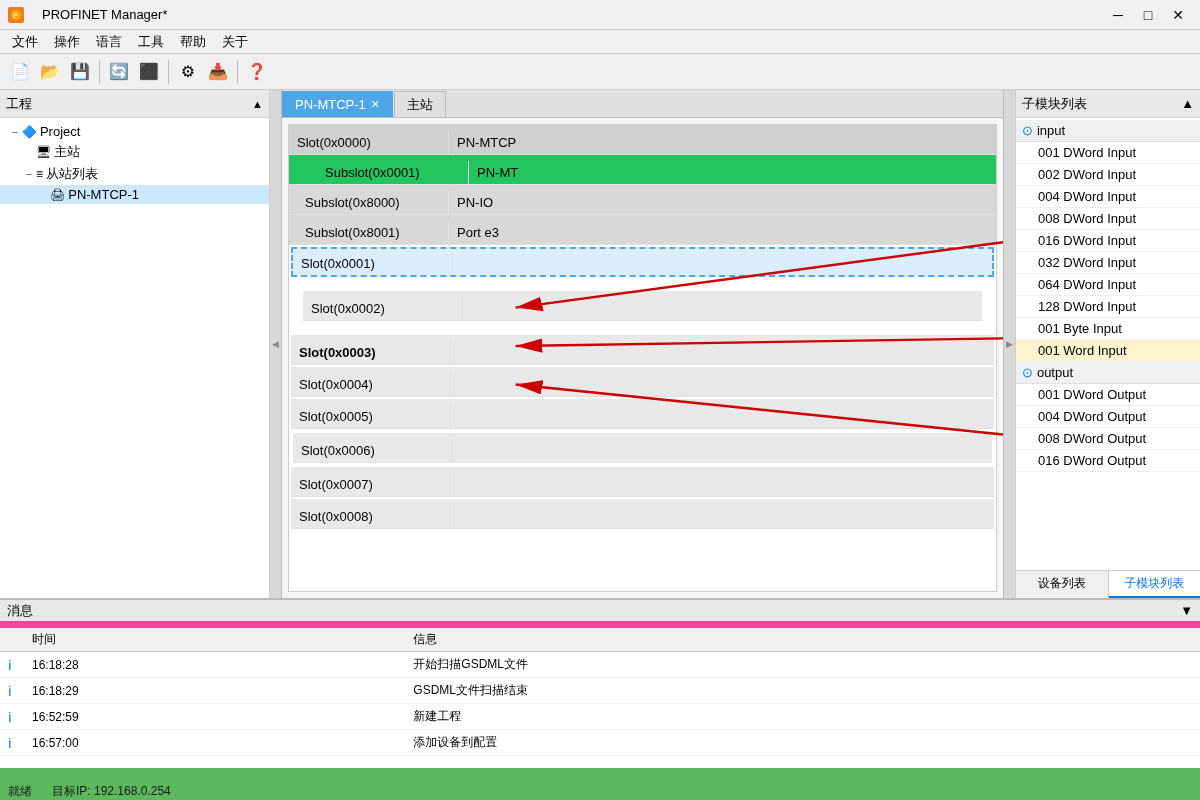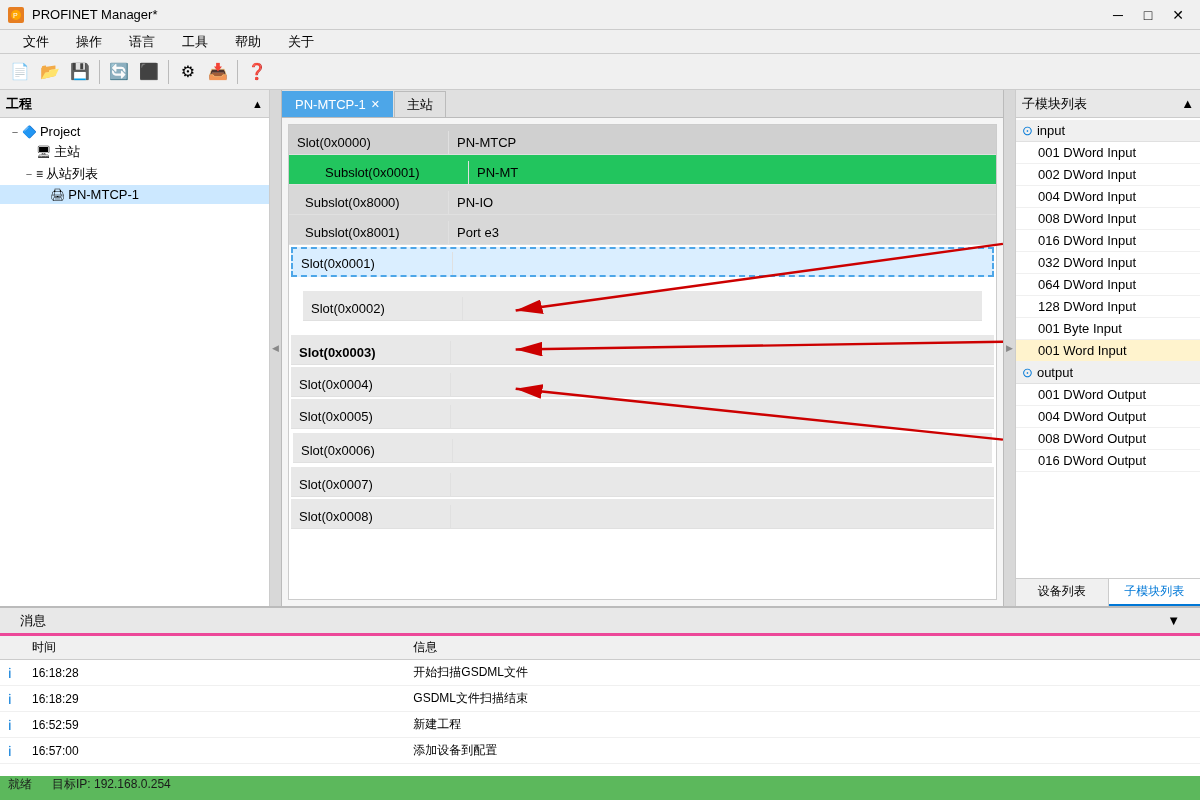--- a/index.html
+++ b/index.html
@@ -1,41 +1,41 @@
 <!DOCTYPE html>
 <html><head>
   <meta charset="utf-8">
   <style>
     * { margin: 0; padding: 0; box-sizing: border-box; }
     body { font-family: 'Microsoft YaHei', Arial, sans-serif; font-size: 13px; background: #f0f0f0; width: 1200px; height: 800px; overflow: hidden; display: flex; flex-direction: column; }
 
     
     .title-bar { background: #f0f0f0; height: 30px; display: flex; align-items: center; justify-content: space-between; padding: 0 8px; border-bottom: 1px solid #ccc; }
-    .title-bar-left { display: flex; align-items: center; gap: 8px; }
+    .title-bar-left { display: flex; align-items: center; gap: 18px; }
     .title-icon { width: 16px; height: 16px; background: #e67e22; border-radius: 2px; display: flex; align-items: center; justify-content: center; }
     .title-text { font-size: 13px; font-weight: normal; }
     .title-bar-right { display: flex; gap: 2px; }
     .title-btn { width: 28px; height: 20px; border: none; background: transparent; cursor: pointer; font-size: 14px; display: flex; align-items: center; justify-content: center; }
 
     
     .menu-bar { background: #f0f0f0; height: 24px; display: flex; align-items: center; padding: 0 4px; border-bottom: 1px solid #ccc; }
-    .menu-item { padding: 2px 8px; cursor: pointer; font-size: 13px; margin-left: 11px; }
+    .menu-item { padding: 2px 8px; cursor: pointer; font-size: 13px; }
 
     
     .toolbar { background: #f0f0f0; height: 36px; display: flex; align-items: center; padding: 0 6px; border-bottom: 1px solid #ccc; gap: 2px; }
     .tb-btn { width: 28px; height: 28px; border: 1px solid transparent; background: transparent; cursor: pointer; display: flex; align-items: center; justify-content: center; font-size: 16px; }
     .tb-sep { width: 1px; height: 24px; background: #bbb; margin: 0 3px; }
 
     
     .main-area { display: flex; flex: 1; overflow: hidden; }
 
     
     .left-panel { width: 270px; min-width: 270px; background: white; border-right: 1px solid #ccc; display: flex; flex-direction: column; overflow: hidden; }
     .panel-header { background: #e8e8e8; padding: 3px 6px; font-size: 13px; border-bottom: 1px solid #ccc; display: flex; align-items: center; justify-content: space-between; height: 28px; }
-    .panel-title { font-size: 13px; font-weight: bold; }
+    .panel-title { font-size: 13px; }
     .panel-arrow { cursor: pointer; font-size: 11px; }
     .tree-area { flex: 1; overflow-y: auto; padding: 4px 0; }
     .tree-item { display: flex; align-items: center; padding: 2px 4px; cursor: pointer; white-space: nowrap; }
     .tree-item.selected { background: #cce8ff; }
     .tree-indent { display: inline-block; }
     .tree-icon { margin-right: 3px; font-size: 12px; }
     .expand-btn { cursor: pointer; width: 14px; text-align: center; font-size: 11px; color: #555; }
 
     
     .center-panel { flex: 1; display: flex; flex-direction: column; overflow: hidden; background: #f5f5f5; }
@@ -66,29 +66,29 @@
     .right-panel-tabs { display: flex; border-top: 1px solid #ccc; }
     .rp-tab { flex: 1; text-align: center; padding: 4px; cursor: pointer; font-size: 12px; background: #f0f0f0; border-right: 1px solid #ccc; }
     .rp-tab:last-child { border-right: none; }
     .rp-tab.active { color: #0078d7; background: white; border-bottom: 2px solid #0078d7; }
 
     
     .arrows-overlay { position: absolute; top: 0; left: 0; width: 100%; height: 100%; pointer-events: none; }
 
     
     .bottom-panel { height: 170px; background: white; border-top: 2px solid #bbb; display: flex; flex-direction: column; overflow: hidden; }
-    .bottom-header { background: #e8e8e8; padding: 3px 20px; font-size: 13px; border-bottom: 3px solid #ec4899; height: 28px; display: flex; align-items: center; justify-content: space-between; }
+    .bottom-header { background: #e8e8e8; padding: 3px 7px; font-size: 13px; border-bottom: 7px solid #ec4899; height: 28px; display: flex; align-items: center; justify-content: space-between; }
     .msg-table { width: 100%; border-collapse: collapse; }
     .msg-table th { background: #f0f0f0; padding: 3px 8px; text-align: left; font-size: 12px; border-bottom: 1px solid #ccc; font-weight: normal; }
     .msg-table td { padding: 3px 8px; font-size: 12px; border-bottom: 1px solid #f0f0f0; }
     .msg-icon { color: #0078d7; font-size: 14px; }
     .msg-scroll { flex: 1; overflow-y: auto; }
 
     
-    .status-bar { background: #5cb85c; height: 24px; display: flex; align-items: flex-start; padding: 0 8px; gap: 20px; }
+    .status-bar { background: #5cb85c; height: 32px; display: flex; align-items: flex-end; padding: 0 8px; gap: 20px; }
     .status-item { font-size: 12px; color: #1a1a1a; }
 
     
     ::-webkit-scrollbar { width: 10px; height: 10px; }
     ::-webkit-scrollbar-track { background: #f0f0f0; }
     ::-webkit-scrollbar-thumb { background: #b0b0b0; border-radius: 2px; }
 
     
     .side-collapse { width: 12px; background: #d8d8d8; display: flex; flex-direction: column; align-items: center; justify-content: center; cursor: pointer; border-left: 1px solid #bbb; }
     .side-collapse-right { width: 12px; background: #d8d8d8; display: flex; flex-direction: column; align-items: center; justify-content: center; cursor: pointer; border-right: 1px solid #bbb; }

